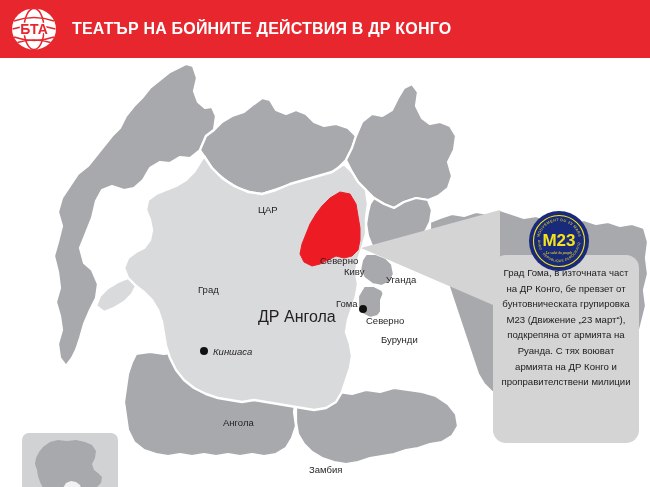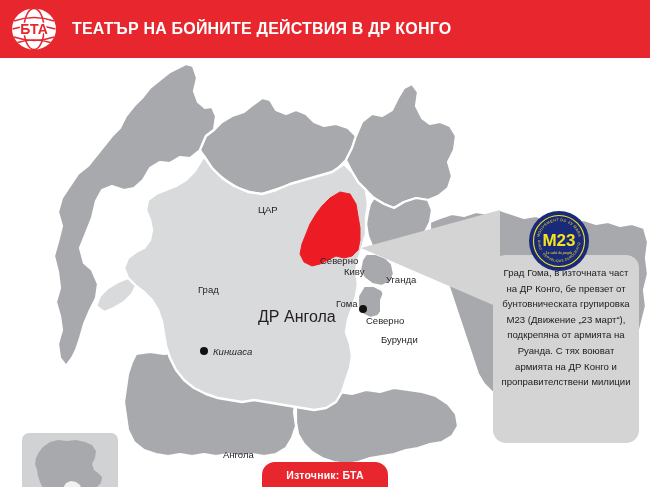--- a/index.html
+++ b/index.html
@@ -285,21 +285,21 @@
     <div class="map-label" style="left:336px; top:240px;">Гома</div>
 
     <div class="map-label" style="left:386px; top:216px;">Уганда</div>
 
     <div class="map-label" style="left:366px; top:257px;">Северно</div>
 
     <div class="map-label" style="left:365px; top:276px;margin-left:16px;">Бурунди</div>
 
     <div class="map-label" style="left:213px; top:288px;font-style:italic;">Киншаса</div>
 
-    <div class="map-label" style="left:223px; top:359px;margin-top:32px;">Ангола</div>
+    <div class="map-label" style="left:223px; top:359px;">Ангола</div>
 
     <div class="map-label" style="left:309px; top:406px;">Замбия</div>
 
     <div class="city-dot" style="left:200px; top:289px;"></div>
     <div class="city-dot" style="left:359px; top:247px;"></div>
 
     <div id="inset-box">
       <svg id="inset-svg" viewBox="0 0 96 100">
         <path fill="#a7a9ac" d="M28,9 L36,7 L45,8 L54,7 L63,9 L70,12 L74,18 L73,25 L70,31
                  L72,37 L76,40 L80,44 L79,50 L75,54 L71,57 L68,62 L65,68
@@ -307,17 +307,14 @@
                  L29,73 L27,67 L24,61 L21,55 L18,49 L16,43 L15,37 L13,31
                  L14,25 L17,19 L21,14 Z"></path>
         <path fill="#a7a9ac" d="M82,57 L86,56 L88,61 L87,68 L84,74 L81,73 L80,67 L80,61 Z"></path>
         <path fill="#f2f2f2" d="M44,50 L49,48 L54,49 L58,52 L60,57 L58,62 L54,65 L49,66
                  L45,64 L42,60 L41,55 Z"></path>
       </svg>
     </div>
 
   </div>
 
-  <div id="source-banner">
-    <span id="source-label">Източник: БТА</span>
-  </div>
 
 </div>
 
 </body></html>

